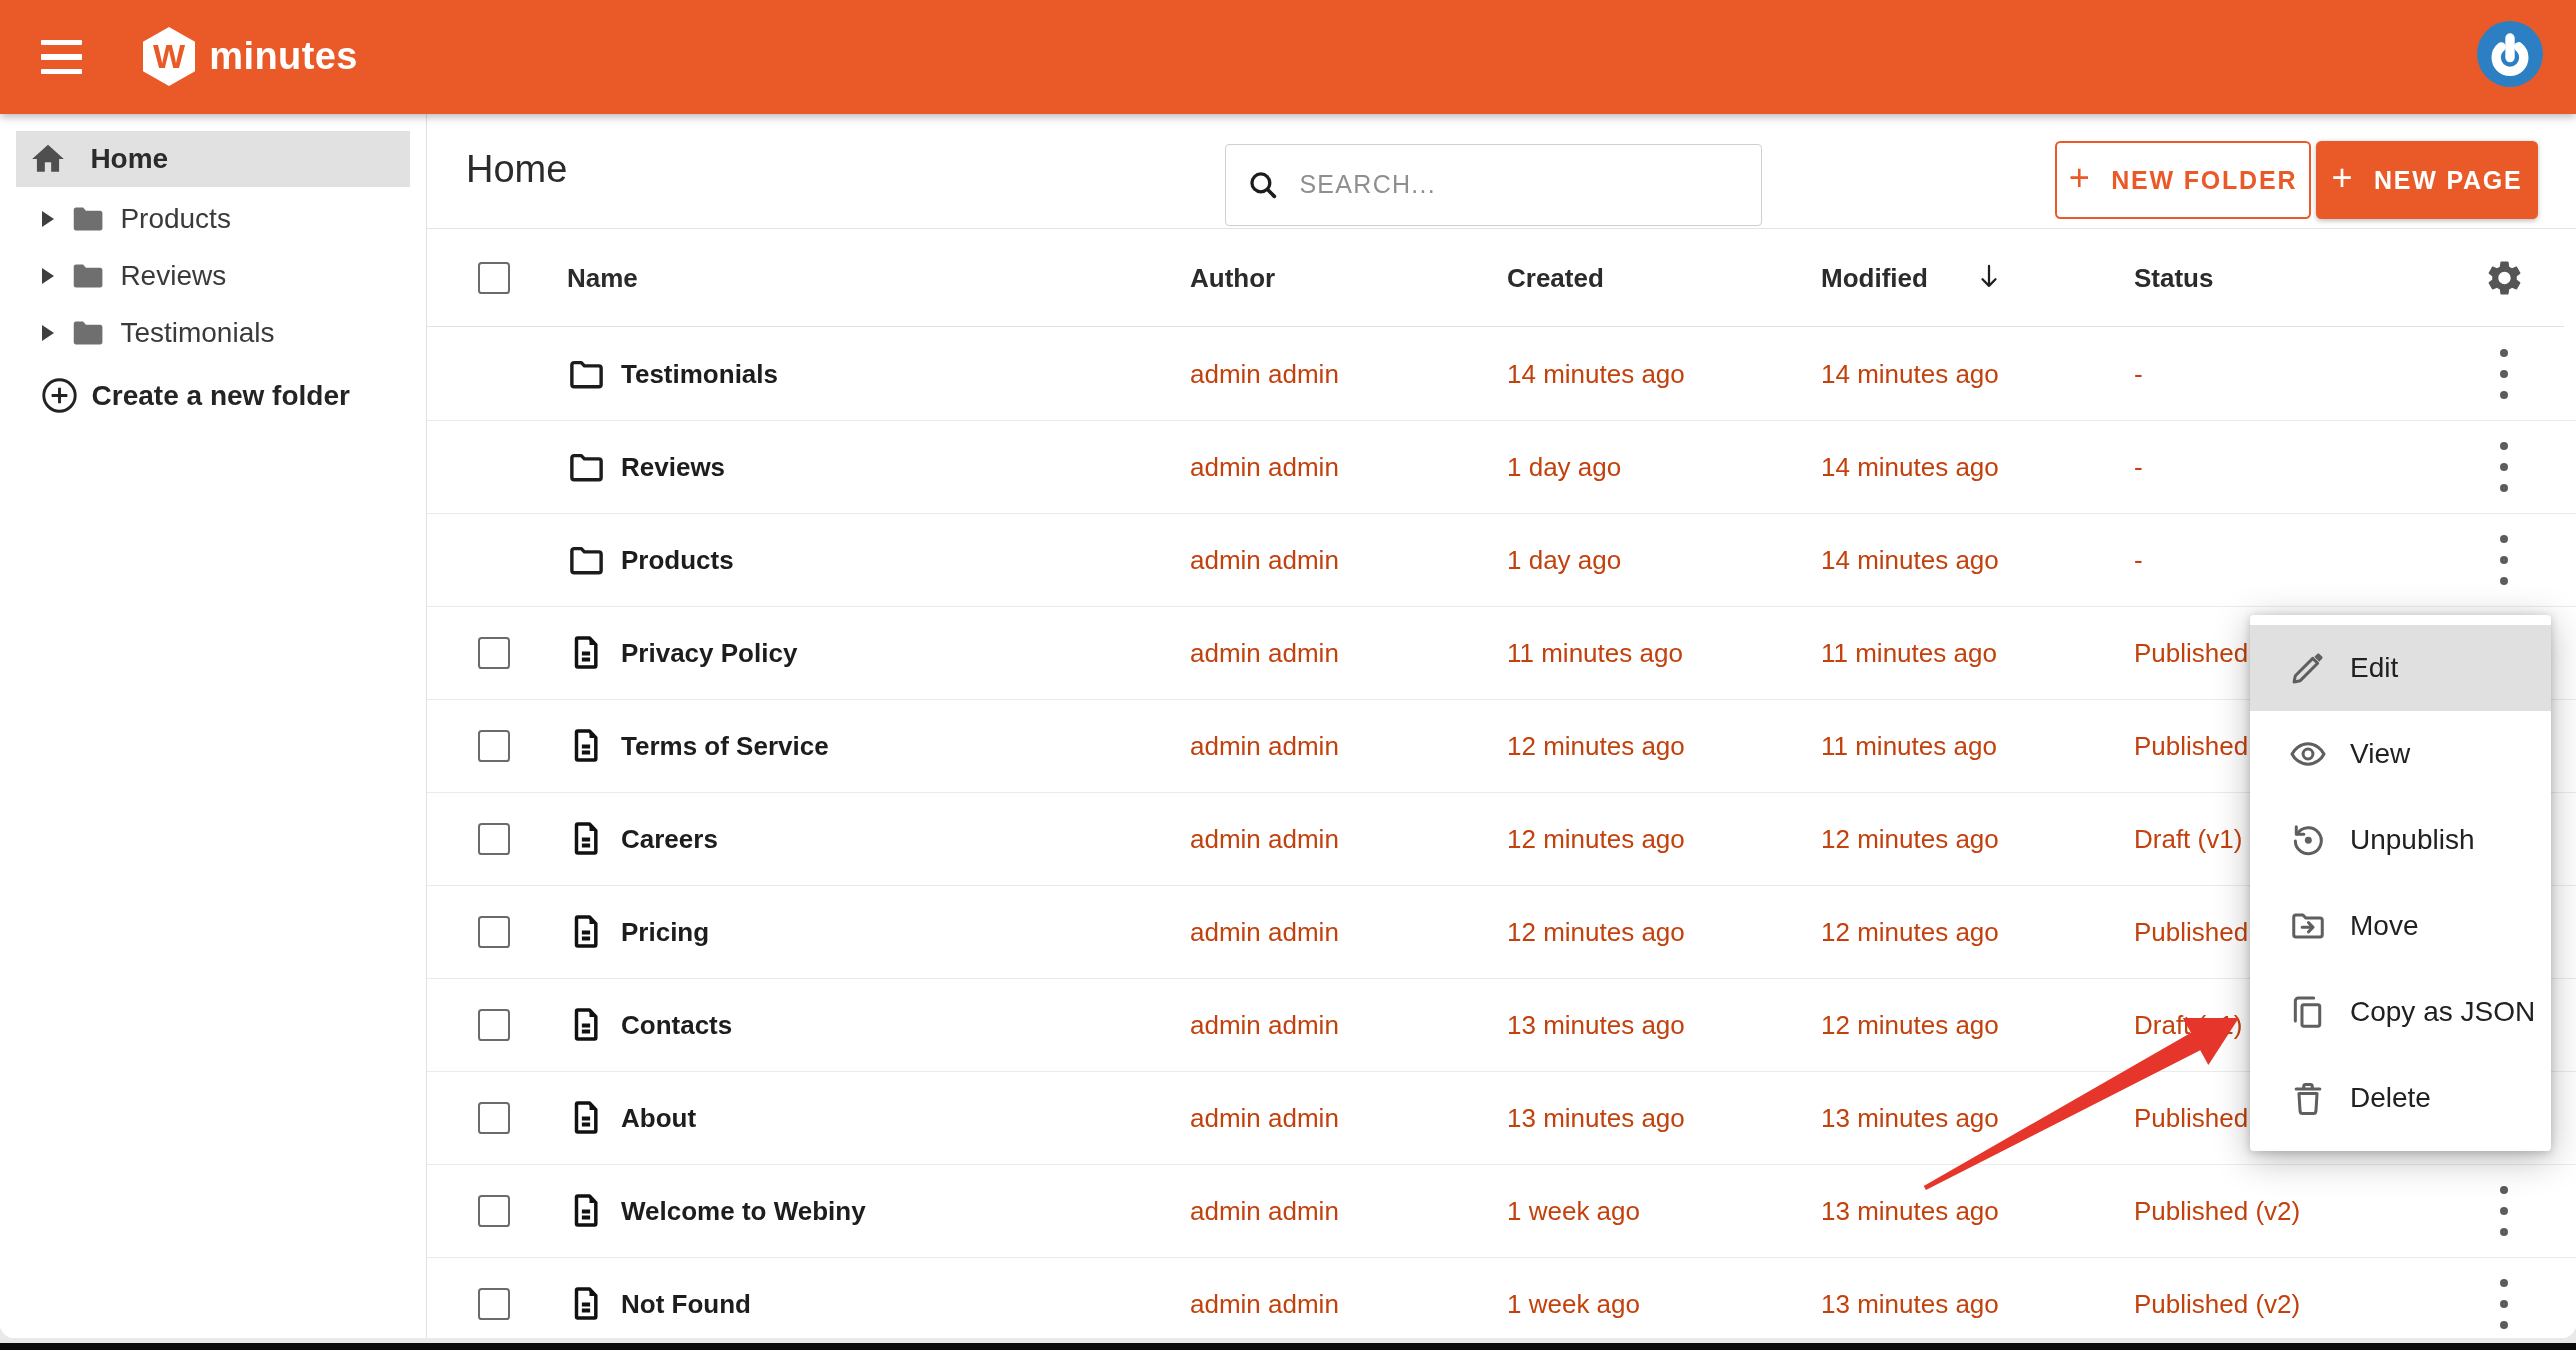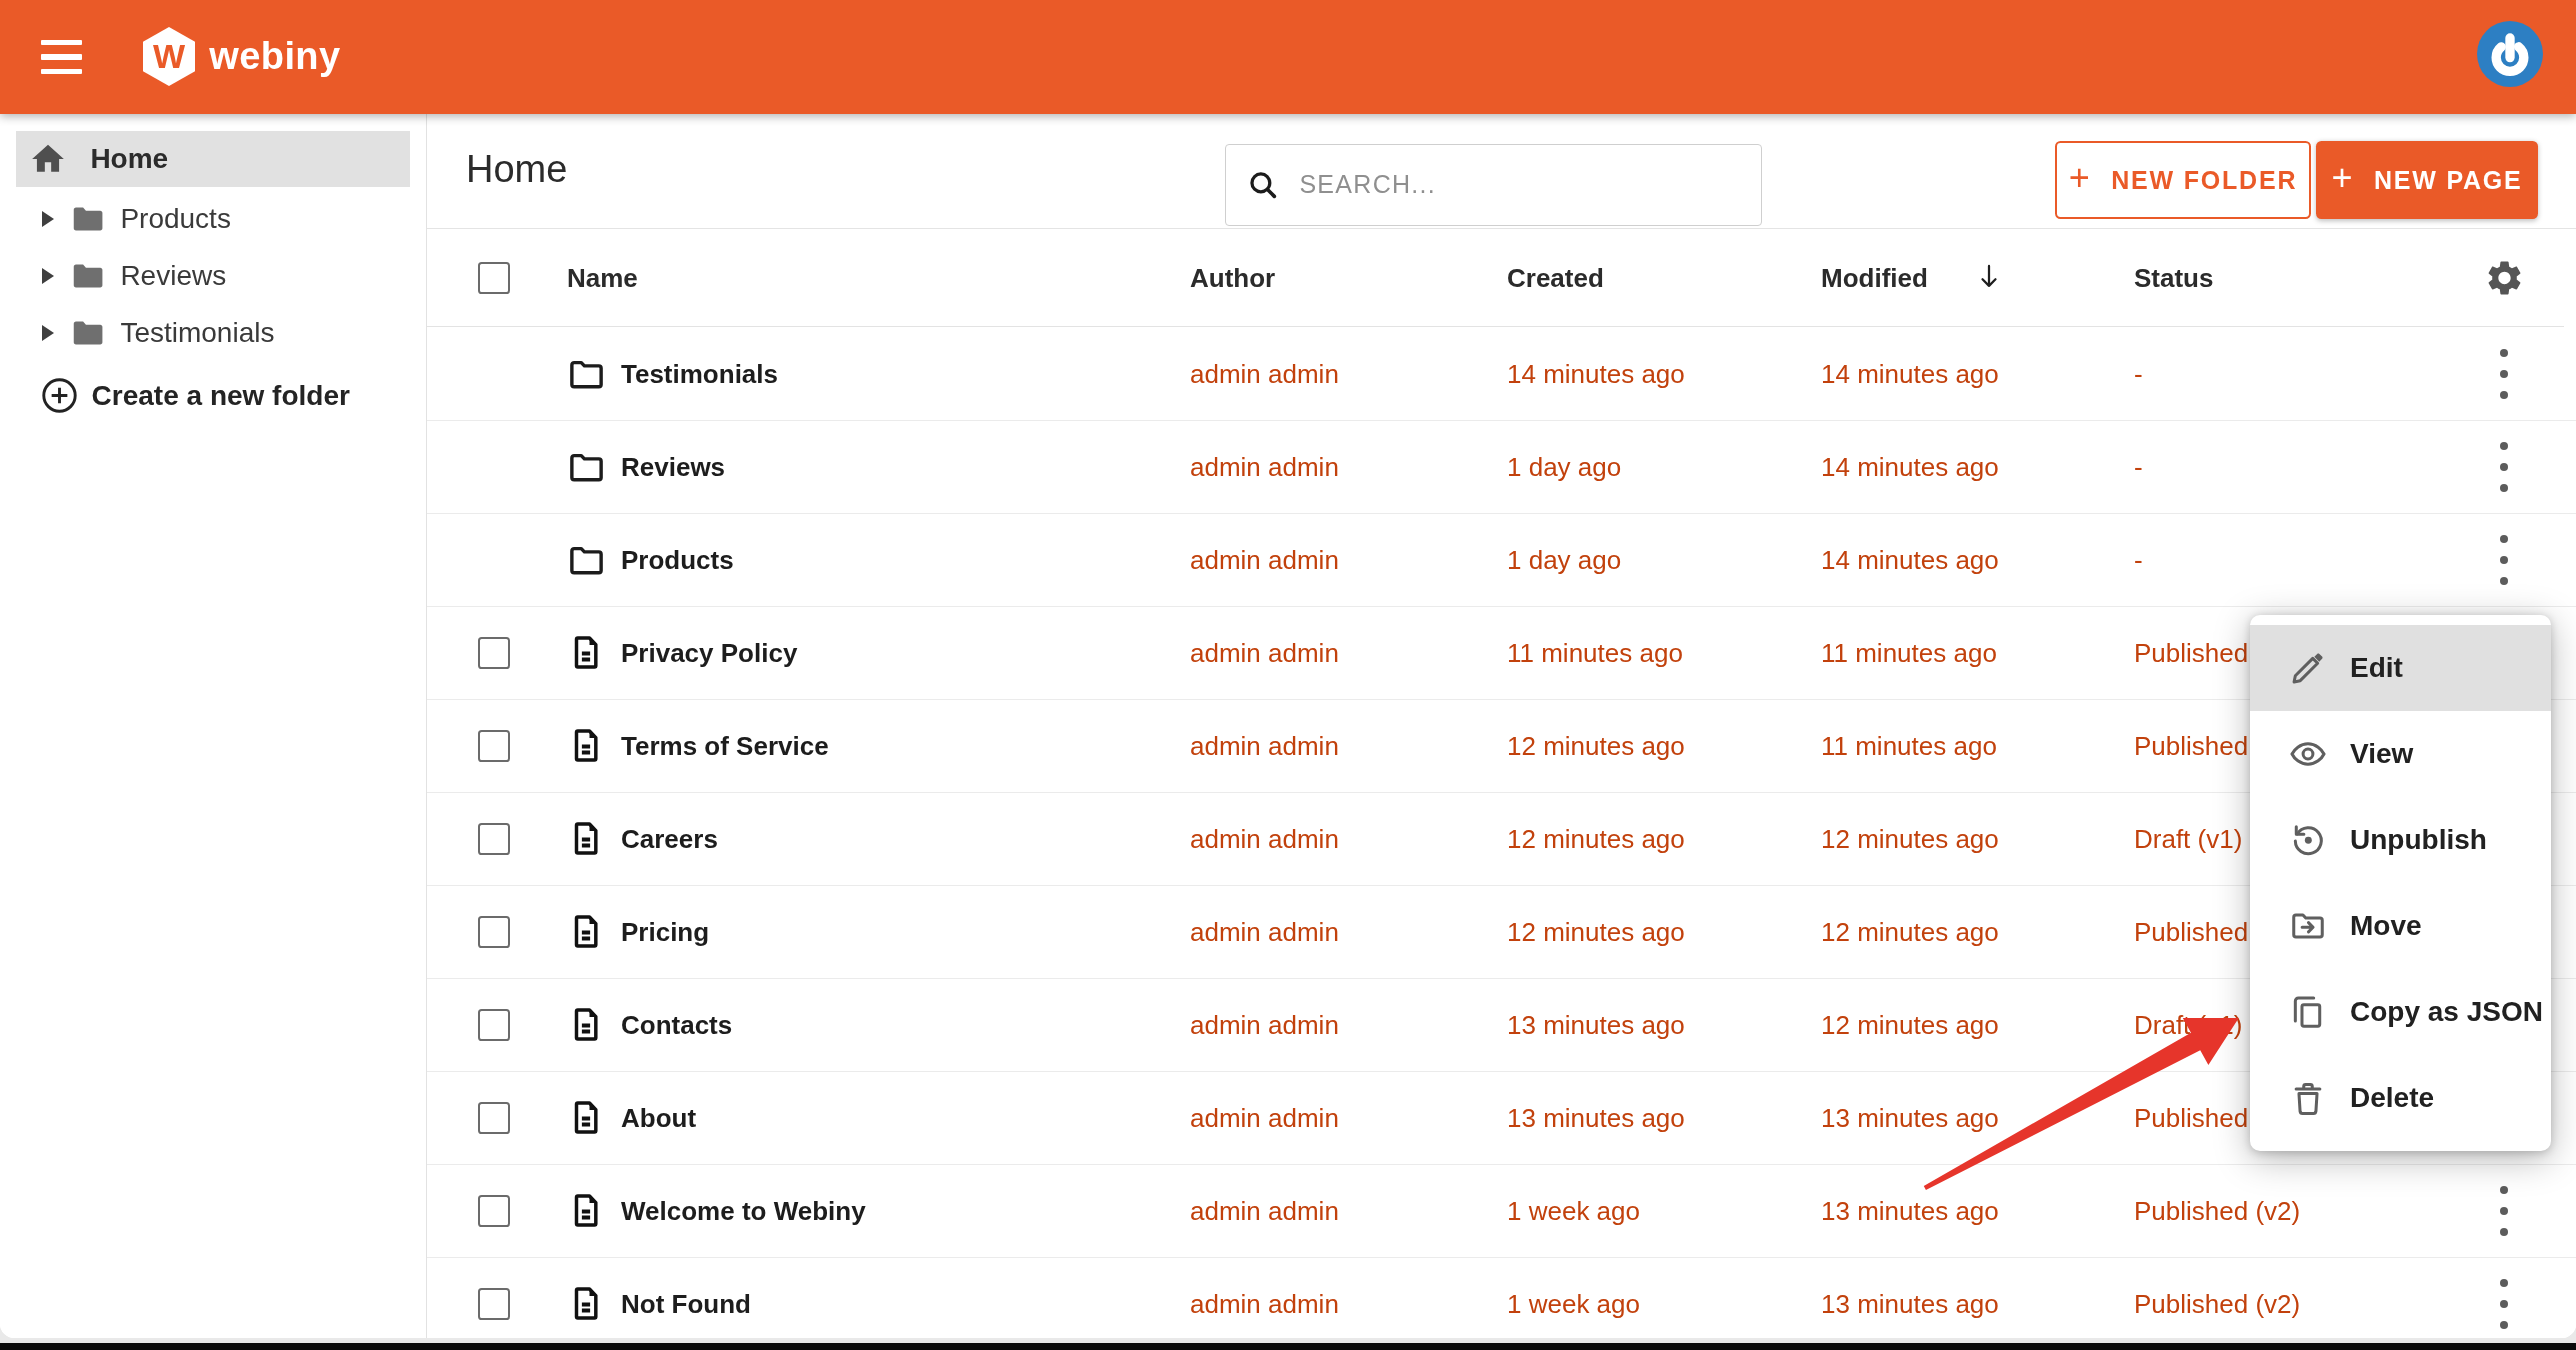--- a/index.html
+++ b/index.html
@@ -76,22 +76,22 @@
   .trow .cell { position:absolute; top:0; height:93px; line-height:93px; font-size:26px; color:#c2410c; white-space:nowrap; }
   .trow .c-name { left:194px; font-weight:700; color:#1d1d1d; cursor:pointer; }
   .trow .c-author { left:763px; } .trow .c-created { left:1080px; }
   .trow .c-modified { left:1394px; } .trow .c-status { left:1707px; }
   .trow .icon { position:absolute; left:140px; top:50%; transform:translateY(-50%); width:39px; height:39px; }
   .kebab { position:absolute; left:2064px; top:50%; transform:translateY(-50%); width:25px; height:50px;
            display:flex; flex-direction:column; align-items:center; justify-content:space-between; cursor:pointer; }
   .kebab i { width:8px; height:8px; border-radius:50%; background:#5c5c5c; }
 
   
-  .ctx-menu { position:absolute; left:2250px; top:615px; width:301px; background:#fff; border-radius:10px;
-              box-shadow:0 7.2px 36px rgba(0,0,0,.28), 0 1.8px 9px rgba(0,0,0,.18); padding:9.8px 0; z-index:40;font-weight:bold; }
+  .ctx-menu { position:absolute; left:2250px; top:615px; width:301px; background:#fff; border-radius:4px;
+              box-shadow:0 7.2px 36px rgba(0,0,0,.28), 0 1.8px 9px rgba(0,0,0,.18); padding:9.8px 0; z-index:40; }
   .ctx-item { height:86px; display:flex; align-items:center; cursor:pointer; }
   .ctx-item.hl { background:#e0e0e0; }
   .ctx-item .micon { margin-left:39px; width:38px; height:38px; flex:0 0 38px; }
   .ctx-item .mlabel { margin-left:23px; font-size:28px; color:#212121; }
 
   
   .arrow-overlay { position:absolute; left:0; top:0; width:2576px; height:1351px; z-index:60; pointer-events:none; }
 </style>
 </head>
 <body>
@@ -438,21 +438,21 @@
     <header class="topbar">
       <div class="hamburger">
           <i></i>
           <i></i>
           <i></i>
         </div>
       <div class="logo">
         <div class="hex">
             <span>W</span>
           </div>
-        <span class="wordmark">webiny</span>
+        <span class="wordmark">minutes</span>
       </div>
       <div class="avatar">
         <svg viewBox="0 0 74 74" width="66" height="66">
           <circle cx="37" cy="37" r="37" fill="#2d7fc3"></circle>
           <circle cx="37" cy="41" r="15.5" fill="none" stroke="#fff" stroke-width="10.5" stroke-linecap="round" stroke-dasharray="62 21 200"></circle>
           <line x1="37" y1="19" x2="37" y2="41" stroke="#fff" stroke-width="10.5" stroke-linecap="round"></line>
         </svg>
       </div>
     </header>
   </div>

